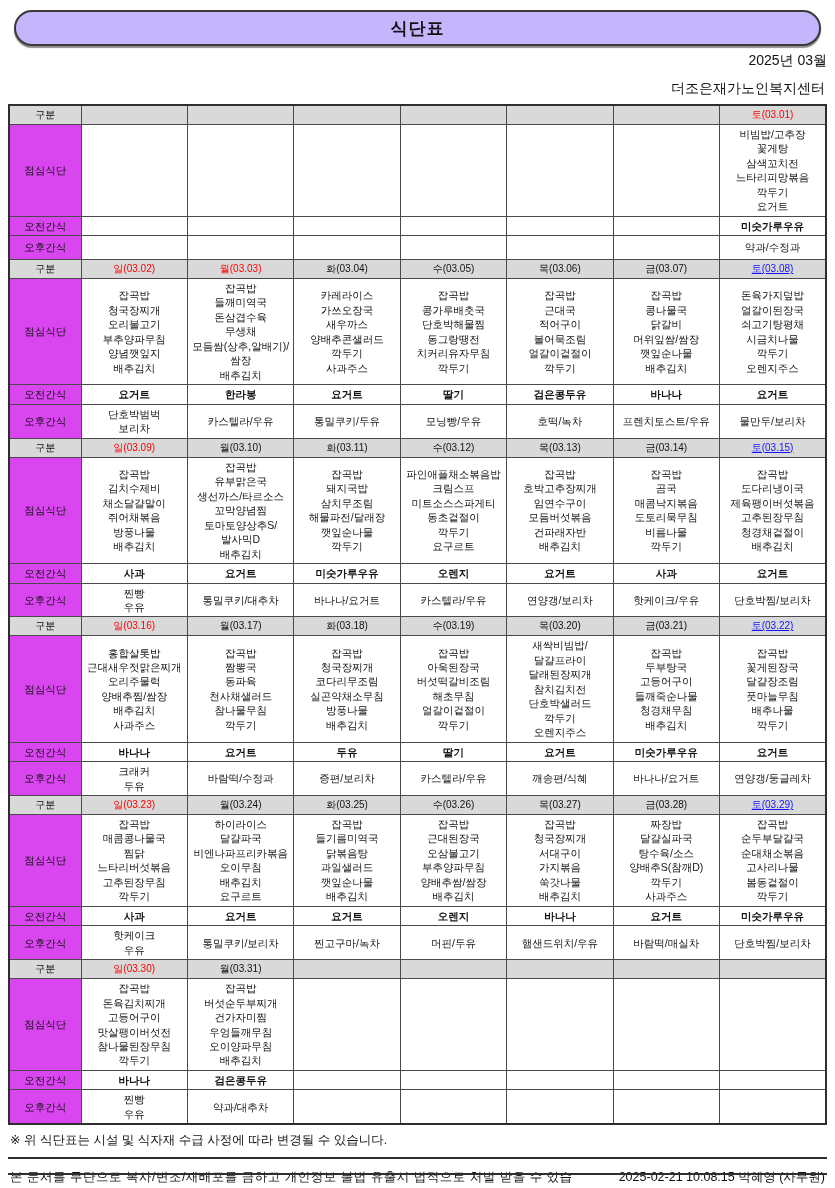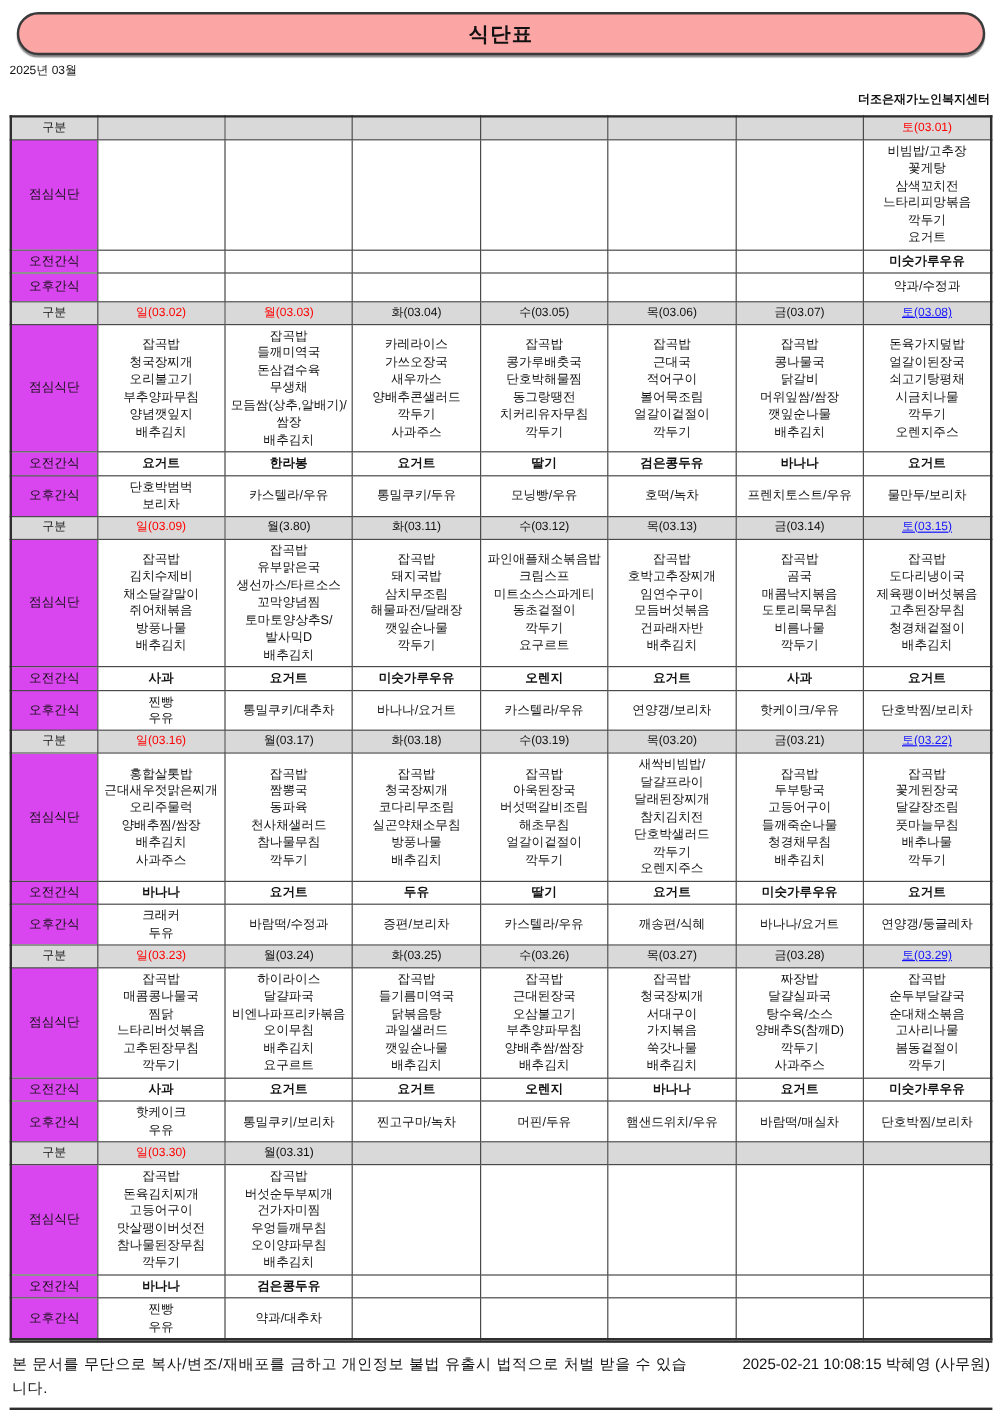--- a/index.html
+++ b/index.html
@@ -7,25 +7,25 @@
     width:835px;height:1188px;
     font-family:"Liberation Sans","DejaVu Sans",sans-serif;
     color:#111;position:relative;
   }
   .page{padding:8px 8px 0 8px;box-sizing:border-box;}
   
   .title-pill{
     border:2px solid #3a3a3a;border-radius:20px;
     height:32px;display:flex;align-items:center;justify-content:center;
     box-shadow:0 2px 1px rgba(0,0,0,.45);
-    margin:2px 6px 6px 6px;background:#fca5a5;
+    margin:2px 6px 6px 6px;background:#c4b5fd;
   }
   .title-pill span{font-size:17px;font-weight:bold;letter-spacing:1px;}
-  .subtitle{text-align:left;font-size:10px;margin:6px 0 10px 0;}
-  .org{text-align:right;font-size:10px;font-weight:bold;margin:0 2px 6px 0;}
+  .subtitle{text-align:right;font-size:14px;margin:6px 0 10px 0;}
+  .org{text-align:right;font-size:14px;font-weight:normal;margin:0 2px 6px 0;}
   
   table.menu{border-collapse:collapse;width:819px;table-layout:fixed;border:2px solid #2e2e2e;}
   table.menu td{
     border:1px solid #4a4a4a;
     text-align:center;vertical-align:middle;
     font-size:10.5px;line-height:1.38;
     padding:2px 1px;box-sizing:border-box;
     white-space:pre-line;word-break:keep-all;overflow:hidden;
   }
   td.rowlabel{background:#d946ef;font-size:11px;width:72px;}
@@ -187,21 +187,21 @@
           <td class="cell">카스텔라/우유</td>
           <td class="cell">통밀쿠키/두유</td>
           <td class="cell">모닝빵/우유</td>
           <td class="cell">호떡/녹차</td>
           <td class="cell">프렌치토스트/우유</td>
           <td class="cell">물만두/보리차</td>
         </tr>
         <tr class="gubun">
           <td class="rowlabel">구분</td>
           <td class="day red">일(03.09)</td>
-          <td class="day">월(3.80)</td>
+          <td class="day">월(03.10)</td>
           <td class="day">화(03.11)</td>
           <td class="day">수(03.12)</td>
           <td class="day">목(03.13)</td>
           <td class="day">금(03.14)</td>
           <td class="day blue">토(03.15)</td>
         </tr>
         <tr class="lunch">
           <td class="rowlabel">점심식단</td>
           <td class="cell">잡곡밥
 김치수제비
@@ -466,20 +466,21 @@
           <td class="cell">약과/대추차</td>
           <td class="cell"></td>
           <td class="cell"></td>
           <td class="cell"></td>
           <td class="cell"></td>
           <td class="cell"></td>
         </tr>
       </tbody>
   </table>
 
+  <div class="footnote">※ 위 식단표는 시설 및 식자재 수급 사정에 따라 변경될 수 있습니다.</div>
 
   <hr class="rule">
 
   <div class="disclaimer-row">
     <div class="disclaimer">본 문서를 무단으로 복사/변조/재배포를 금하고 개인정보 불법 유출시 법적으로 처벌 받을 수 있습니다.</div>
     <div class="signature">2025-02-21 10:08:15 박혜영 (사무원)</div>
   </div>
 
   <hr class="bottom-rule">
 

